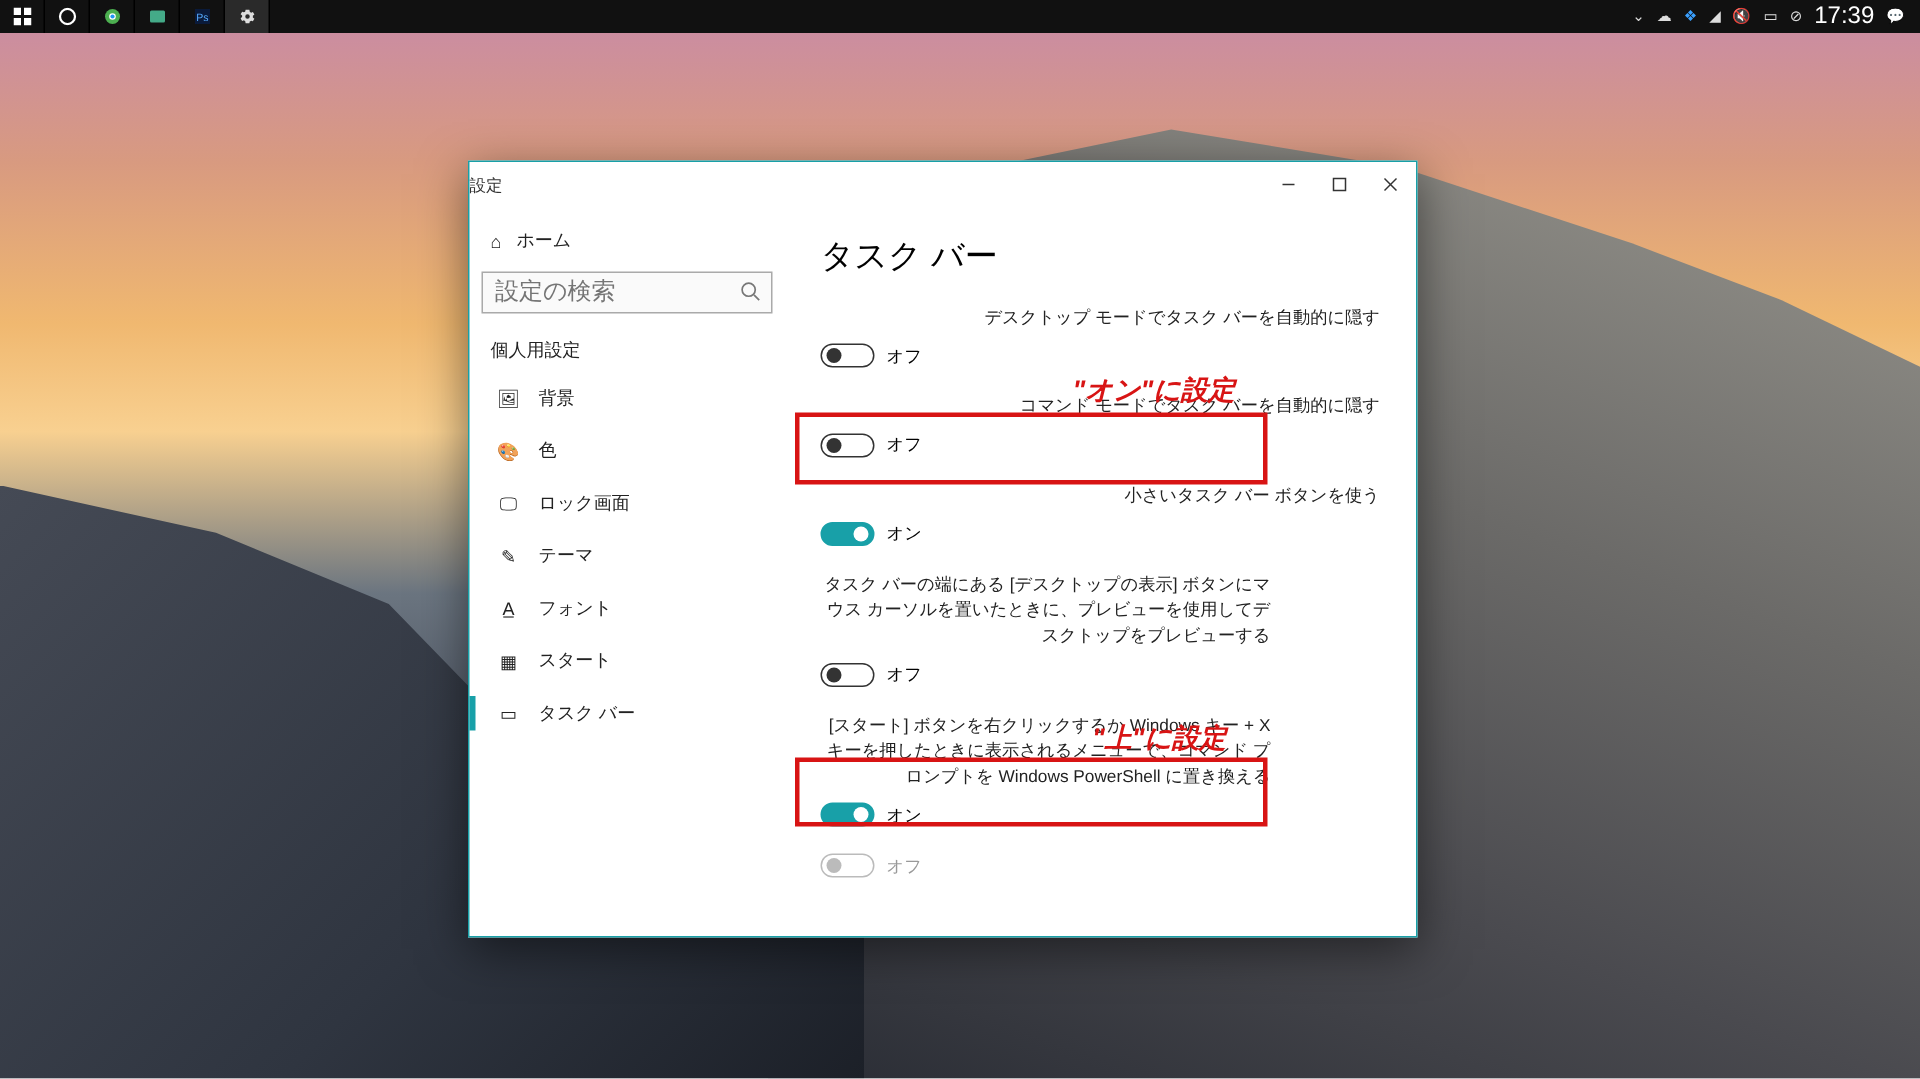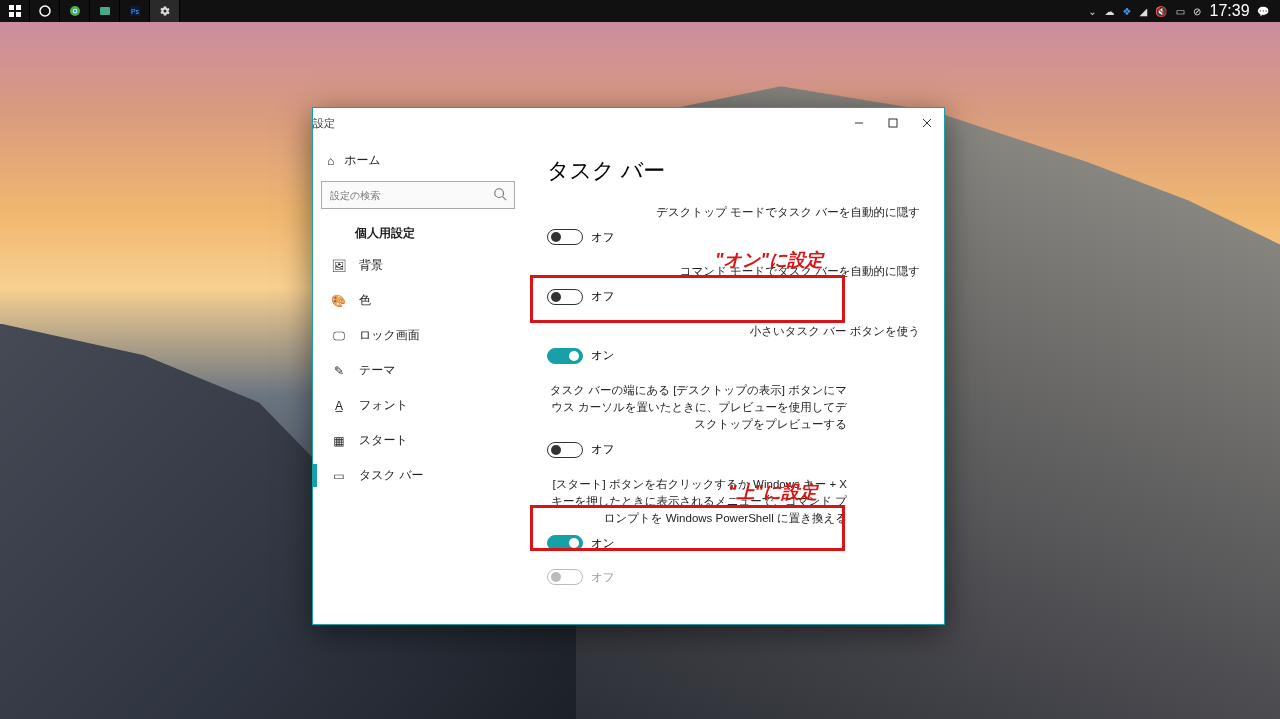--- a/index.html
+++ b/index.html
@@ -31,24 +31,24 @@
 
 .window { position:absolute; left:312px; top:107px; width:633px; height:518px; background:#fff; border:1px solid #18a0a8; box-shadow: 0 8px 30px rgba(0,0,0,0.5); z-index:10;}
 .titlebar { height:30px; display:flex; align-items:center; font-size:11px; color:#333;}
 .titlebar .spacer { flex:1; }
 .titlebar .ctl { width:34px; height:30px; display:flex; align-items:center; justify-content:center; font-size:12px; color:#333;}
 .titlebar .ctl svg { width:10px; height:10px; }
 .win-body { display:flex; height:calc(100% - 30px); }
 .sidebar { width:210px; padding:8px 0 0 0; font-size:12px; color:#222; }
 .home-row { display:flex; align-items:center; gap:10px; padding:6px 14px; }
 .search-wrap { padding:6px 8px; }
-.search { width:100%; height:28px; border:1px solid #aaa; background:#fafafa; padding:0 26px 0 8px; font-size:10px; }
+.search { width:100%; height:28px; border:1px solid #aaa; background:#fafafa; padding:0 26px 0 8px; font-size:16px; }
 .search-box { position:relative; }
 .search-box .sicon { position:absolute; right:8px; top:6px; color:#666; }
-.section-head { font-size:12px; font-weight:700; padding:10px 14px 6px 14px;margin-left:28px; }
+.section-head { font-size:12px; font-weight:400; padding:10px 14px 6px 14px; }
 .nav-item { display:flex; align-items:center; gap:12px; padding:9px 14px 9px 18px; font-size:12px; cursor:default; position:relative;}
 .nav-item.active::before { content:""; position:absolute; left:0; top:6px; bottom:6px; width:4px; background:#18a0a8; }
 .nav-item .nicon { width:16px; text-align:center; }
 
 .content { flex:1; padding:18px 24px 10px 24px; overflow-y:auto; position:relative;}
 .content h1 { font-weight:400; font-size:22px; margin-bottom:18px; }
 
 .setting-label { font-size:11.5px; color:#222; margin-bottom:8px; line-height:1.5;text-align:right;}
 .setting-label.disabled { color:#999;}
 .toggle-row { display:flex; align-items:center; gap:8px; margin-bottom:18px; }

